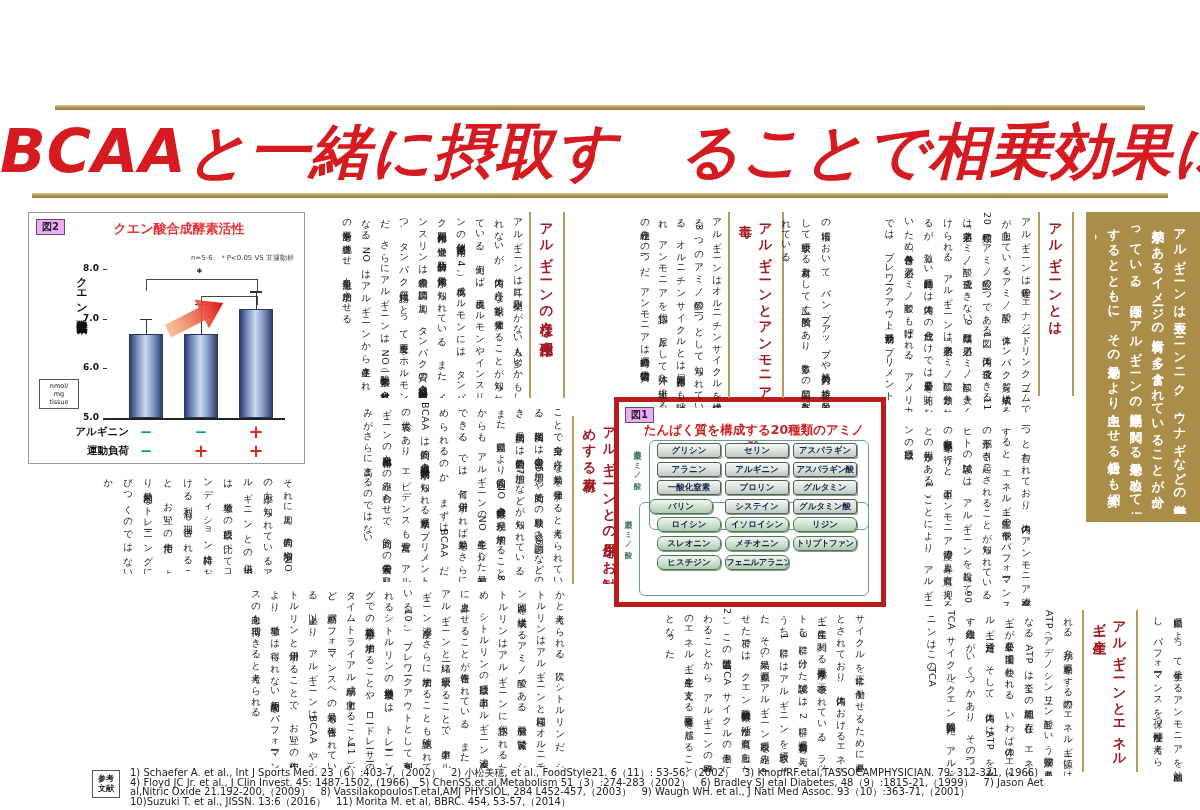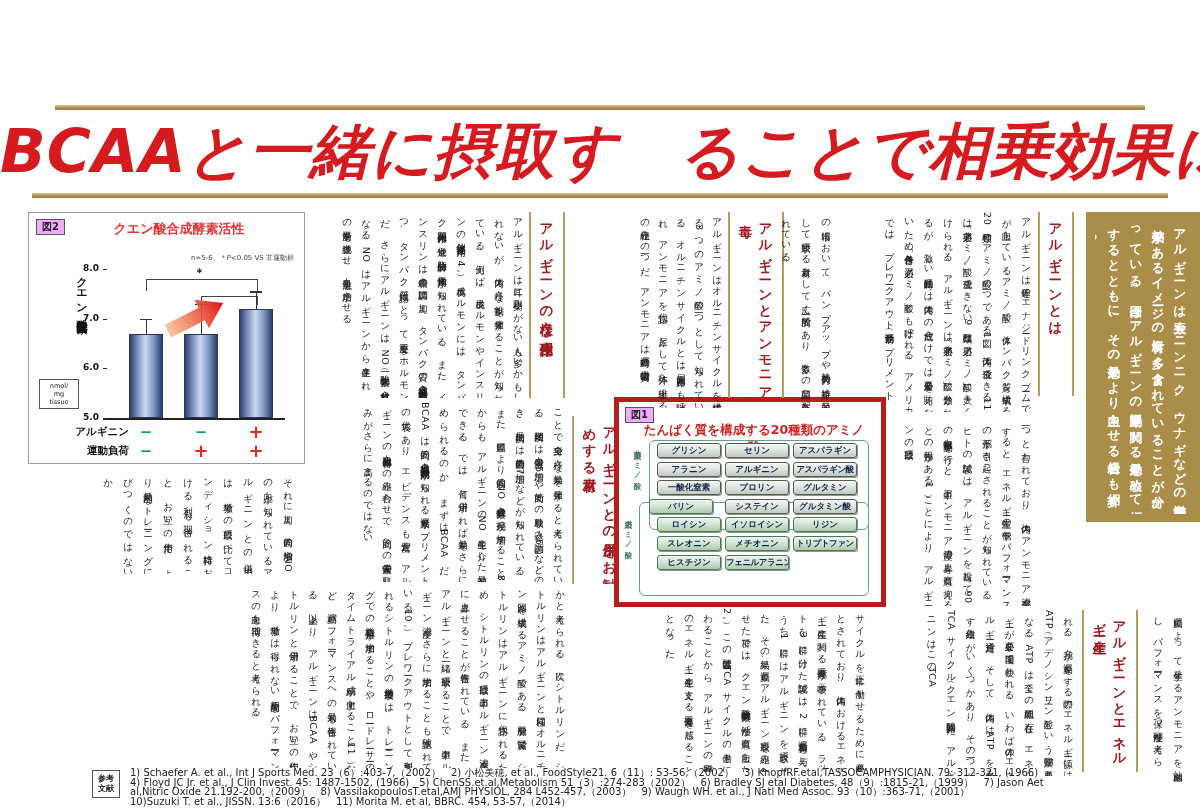--- a/index.html
+++ b/index.html
@@ -81,21 +81,21 @@
   #box-ess{left:20px;top:100px;width:228px;height:92px;}
   .group-label{position:absolute;writing-mode:vertical-rl;font-size:7.5px;font-weight:700;
       color:#4a7a6a;letter-spacing:1px;}
   #lbl-noness{left:13px;top:42px;height:80px;}
   #lbl-ess{left:4px;top:112px;height:76px;}
   .amino{position:absolute;width:62px;height:13px;line-height:13px;text-align:center;
       font-size:8.5px;font-weight:700;color:#15254d;border:1px solid #55604f;border-radius:3px;
       background:linear-gradient(180deg,#f5f7f5 0%,#dde4de 50%,#bfc9c1 100%);
       box-shadow:1px 1px 0 #8a958c;white-space:nowrap;overflow:hidden;}
   .amino.ess{background:linear-gradient(180deg,#eef6ee 0%,#d2e3d2 50%,#adcbad 100%);
-      border-color:#4a7a5a;}
+      border-color:#4a7a5a;border-radius:6px;}
   
   #refs{position:absolute;left:92px;top:768px;width:1060px;height:40px;}
   #refs-label{position:absolute;left:0;top:2px;width:26px;border:1px solid #555;
       font-size:8px;line-height:10px;text-align:center;padding:3px 0;color:#222;
       white-space:pre-line;font-weight:700;}
   #refs-text{position:absolute;left:38px;top:0;width:1020px;font-size:10px;line-height:9.6px;
       color:#222;white-space:pre-line;}
 </style>
 </head>
 <body>

